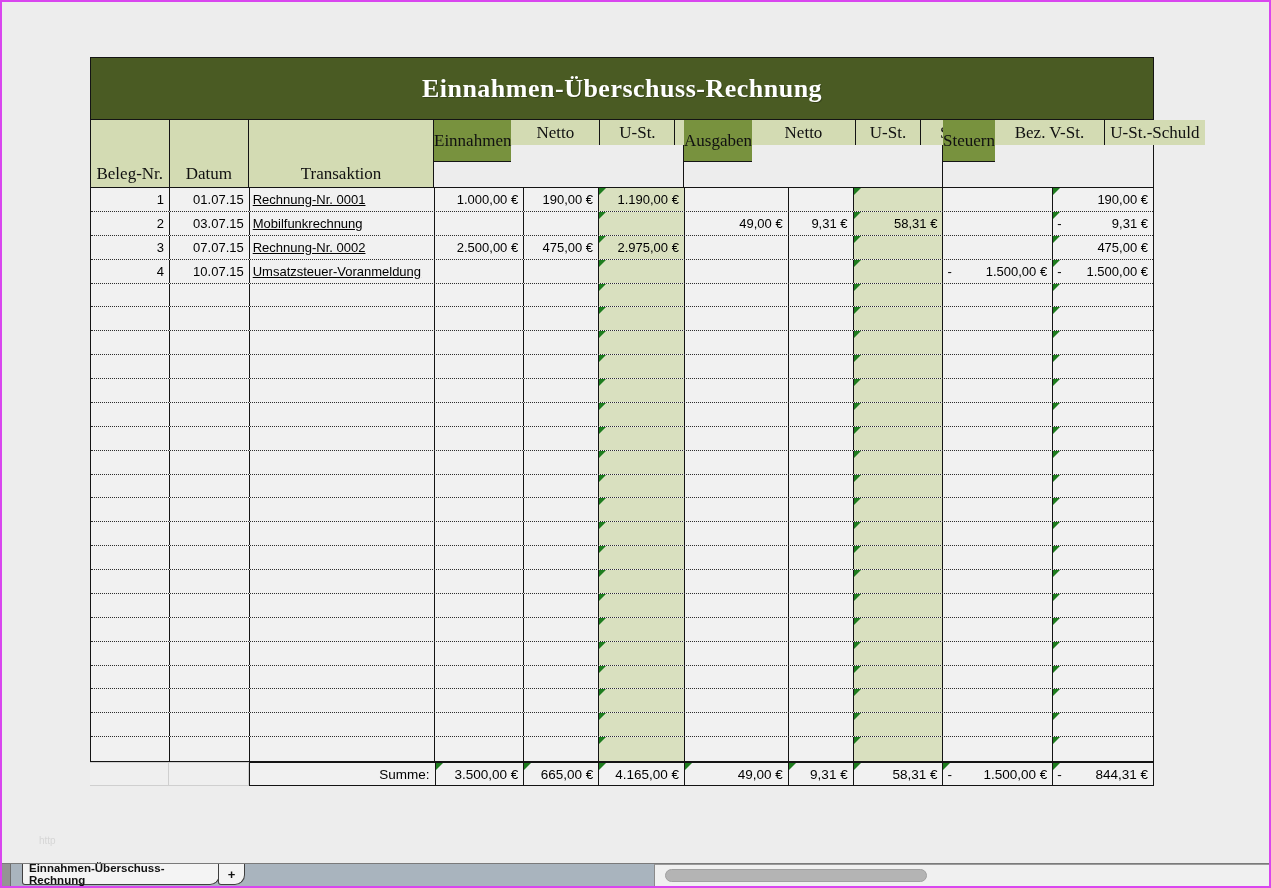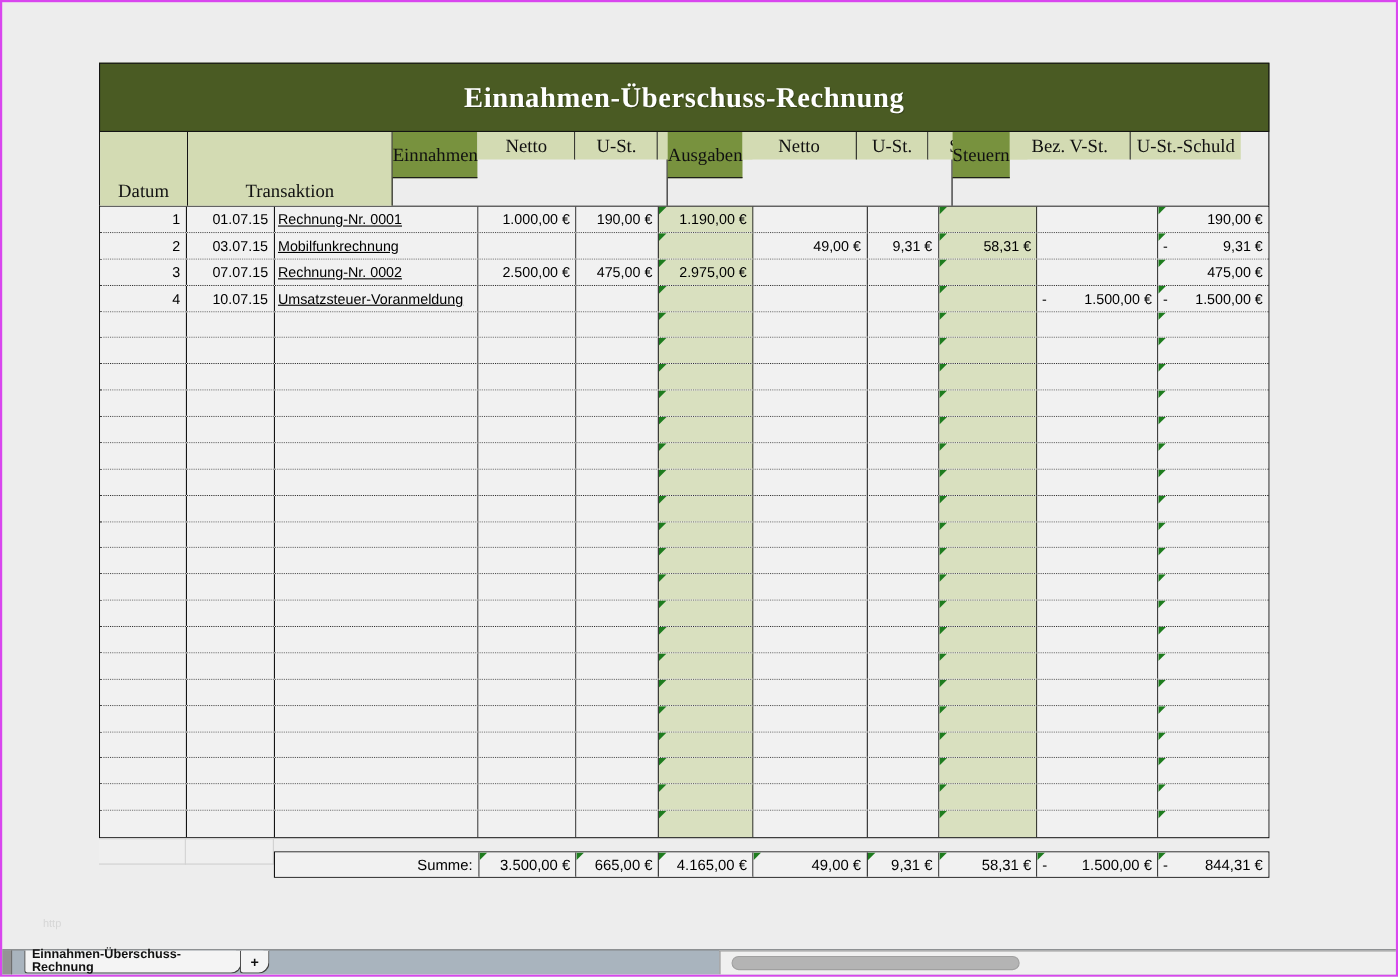--- a/index.html
+++ b/index.html
@@ -43,21 +43,21 @@
   .w-beleg{width:79px}.w-datum{width:80px}.w-trans{width:186px}
   .w-enetto{width:89px}.w-eust{width:75px}.w-esumme{width:86px}
   .w-anetto{width:104px}.w-aust{width:65px}.w-asumme{width:90px}
   .w-bezvst{width:110px}.w-ustschuld{width:100px}
   .grp-einnahmen{width:250px}.grp-ausgaben{width:259px}.grp-steuern{width:210px}
   
   #summary-wrap{position:relative;width:1064px;height:24px;font-size:13.5px;}
   #summary-left{position:absolute;left:0;top:0;display:flex;height:24px;}
   .sumleft-cell{box-sizing:border-box;height:24px;background:#efefef;
     border:1px solid #cfcfcf;border-left:none;}
-  #summary-box{position:absolute;left:159px;top:12px;display:flex;width:905px;height:24px;
+  #summary-box{position:absolute;left:159px;top:0;display:flex;width:905px;height:24px;
     box-sizing:border-box;border:1.5px solid #141414;}
   #summary-box .cell{background:#f1f1f1;height:100%;}
   
   #watermark{position:absolute;left:37px;top:833px;font-size:10px;color:#d6d6d6;}
   #tabbar{position:absolute;left:0;right:0;bottom:0;height:22px;background:var(--tabbar-bg);
     border-top:1px solid #7a7a7a;}
   #tab-corner{position:absolute;left:0;top:0;width:9px;height:22px;background:#949494;
     border-right:1px solid #6e6e6e;box-sizing:border-box;}
   .sheet-tab{position:absolute;top:0;height:21px;background:#f4f4f4;
     border:1.5px solid #3f3f3f;border-top:none;box-sizing:border-box;
@@ -73,20 +73,21 @@
 </head>
 <body>
 
 <div id="screen">
 
   <div id="eur-table">
 
     <div class="title-banner">Einnahmen-Überschuss-Rechnung</div>
 
     <div class="header-block">
+      <div class="lh-cell w-beleg">Beleg-Nr.</div>
       <div class="lh-cell w-datum">Datum</div>
       <div class="lh-cell w-trans">Transaktion</div>
 
       <div class="group gb grp-einnahmen">
         <div class="group-label">Einnahmen</div>
         <div class="subcols">
           <div class="subcol sb w-enetto">Netto</div>
           <div class="subcol sb w-eust">U-St.</div>
           <div class="subcol w-esumme">Summe</div>
         </div>

